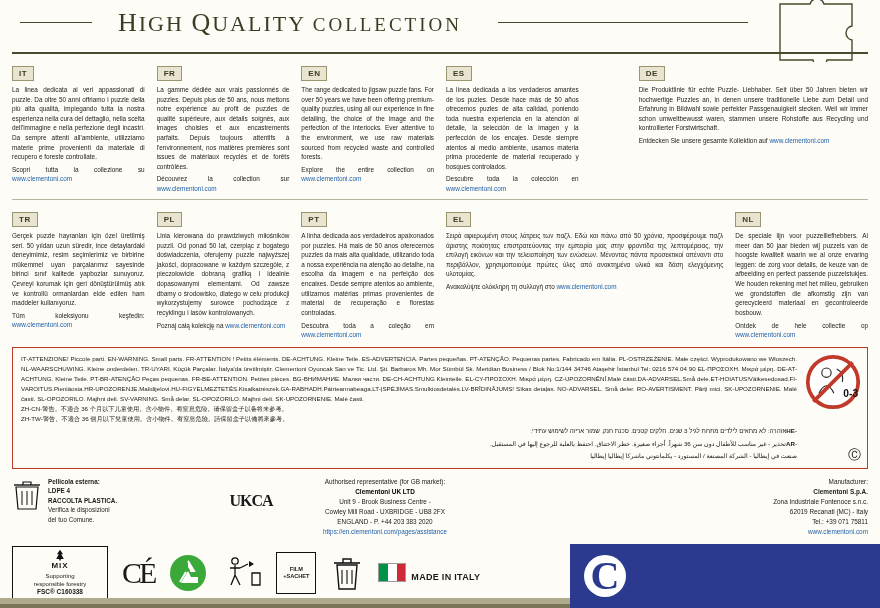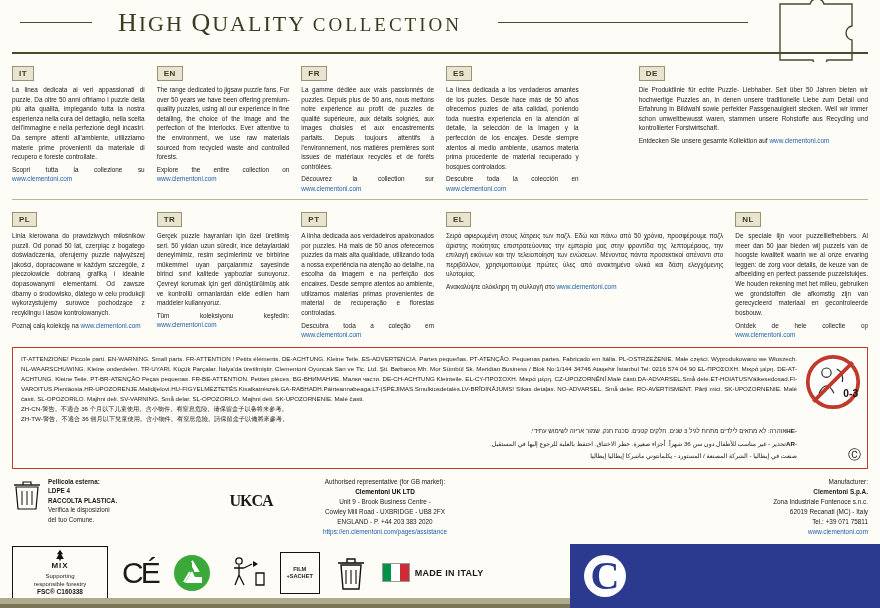--- a/index.html
+++ b/index.html
@@ -146,32 +146,32 @@
     width:96px;height:54px;
     font-size:6px;line-height:1.35;
     display:flex;flex-direction:column;
     align-items:center;justify-content:center;
     text-align:center;
     padding:2px;
     box-sizing:border-box;
   }
   .fsc-box .mix{font-weight:bold;font-size:8px;letter-spacing:1px;}
   .fsc-box .code{font-weight:bold;font-size:6.5px;}
-  .ce-mark{font-family:Liberation Sans, sans-serif;font-size:30px;letter-spacing:-3px;}
+  .ce-mark{font-family:Liberation Serif, serif;font-size:30px;letter-spacing:-3px;}
   .mobius{width:40px;height:40px;}
   .pic-ic{width:40px;height:40px;}
   .film-box{
     border:1px solid #111;width:38px;height:40px;
     font-size:5.6px;font-weight:bold;
     display:flex;flex-direction:column;align-items:center;justify-content:center;
     text-align:center;line-height:1.2;
   }
   .bin-ic{width:34px;height:40px;}
   .made-italy{
-    display:flex;align-items:center;gap:5px;
+    display:flex;align-items:flex-end;gap:5px;
     font-size:9px;font-weight:bold;letter-spacing:.3px;
   }
   .flag{width:26px;height:17px;display:flex;border:1px solid #999;}
   .flag i{flex:1;}
   .flag .g{background:#009246;}
   .flag .w{background:#fff;}
   .flag .r{background:#ce2b37;}
 
   .fsc-foot{
     margin:2px 12px 0 12px;
@@ -228,53 +228,53 @@
     </svg>
   </div>
 
   <div class="lang-grid">
     <div class="lang-cell">
       <span class="lang-badge">IT</span>
       <div class="lang-body">La linea dedicata ai veri appassionati di puzzle. Da oltre 50 anni offriamo i puzzle della più alta qualità, impiegando tutta la nostra esperienza nella cura del dettaglio, nella scelta dell'immagine e nella perfezione degli incastri. Da sempre attenti all'ambiente, utilizziamo materie prime provenienti da materiale di recupero e foreste controllate.</div>
       <div class="lang-link"><span>Scopri tutta la collezione su</span> <a href="#">www.clementoni.com</a></div>
     </div>
     <div class="lang-cell">
+      <span class="lang-badge">FR</span>
+      <div class="lang-body">La gamme dédiée aux vrais passionnés de puzzles. Depuis plus de 50 ans, nous mettons notre expérience au profit de puzzles de qualité supérieure, aux détails soignés, aux images choisies et aux encastrements parfaits. Depuis toujours attentifs à l'environnement, nos matières premières sont issues de matériaux recyclés et de forêts contrôlées.</div>
+      <div class="lang-link"><span>Découvrez la collection sur</span> <a href="#">www.clementoni.com</a></div>
+    </div>
+    <div class="lang-cell">
       <span class="lang-badge">EN</span>
       <div class="lang-body">The range dedicated to jigsaw puzzle fans. For over 50 years we have been offering premium-quality puzzles, using all our experience in fine detailing, the choice of the image and the perfection of the interlocks. Ever attentive to the environment, we use raw materials sourced from recycled waste and controlled forests.</div>
       <div class="lang-link"><span>Explore the entire collection on</span> <a href="#">www.clementoni.com</a></div>
-    </div>
-    <div class="lang-cell">
-      <span class="lang-badge">FR</span>
-      <div class="lang-body">La gamme dédiée aux vrais passionnés de puzzles. Depuis plus de 50 ans, nous mettons notre expérience au profit de puzzles de qualité supérieure, aux détails soignés, aux images choisies et aux encastrements parfaits. Depuis toujours attentifs à l'environnement, nos matières premières sont issues de matériaux recyclés et de forêts contrôlées.</div>
-      <div class="lang-link"><span>Découvrez la collection sur</span> <a href="#">www.clementoni.com</a></div>
     </div>
     <div class="lang-cell">
       <span class="lang-badge">ES</span>
       <div class="lang-body">La línea dedicada a los verdaderos amantes de los puzles. Desde hace más de 50 años ofrecemos puzles de alta calidad, poniendo toda nuestra experiencia en la atención al detalle, la selección de la imagen y la perfección de los encajes. Desde siempre atentos al medio ambiente, usamos materia prima procedente de material recuperado y bosques controlados.</div>
       <div class="lang-link"><span>Descubre toda la colección en</span> <a href="#">www.clementoni.com</a></div>
     </div>
     <div class="lang-cell" style="grid-column:span 2;margin-left:48px;">
       <span class="lang-badge">DE</span>
       <div class="lang-body">Die Produktlinie für echte Puzzle- Liebhaber. Seit über 50 Jahren bieten wir hochwertige Puzzles an, in denen unsere traditionelle Liebe zum Detail und Erfahrung in Bildwahl sowie perfekter Passgenauigkeit stecken. Weil wir immer schon umweltbewusst waren, stammen unsere Rohstoffe aus Recycling und kontrollierter Forstwirtschaft.</div>
       <div class="lang-link"><span>Entdecken Sie unsere gesamte Kollektion auf</span> <a href="#">www.clementoni.com</a></div>
     </div>
   </div>
 
   <div class="row-divider"></div>
 
   <div class="lang-grid">
     <div class="lang-cell">
+      <span class="lang-badge">TR</span>
+      <div class="lang-body">Gerçek puzzle hayranları için özel üretilmiş seri. 50 yıldan uzun süredir, ince detaylardaki deneyimimiz, resim seçimlerimiz ve birbirine mükemmel uyan parçalarımız sayesinde birinci sınıf kalitede yapbozlar sunuyoruz. Çevreyi korumak için geri dönüştürülmüş atık ve kontrollü ormanlardan elde edilen ham maddeler kullanıyoruz.</div>
+      <div class="lang-link"><span>Tüm koleksiyonu keşfedin:</span> <a href="#">www.clementoni.com</a></div>
+    </div>
+    <div class="lang-cell">
       <span class="lang-badge">PL</span>
       <div class="lang-body">Linia kierowana do prawdziwych miłośników puzzli. Od ponad 50 lat, czerpiąc z bogatego doświadczenia, oferujemy puzzle najwyższej jakości, dopracowane w każdym szczególe, z pieczołowicie dobraną grafiką i idealnie dopasowanymi elementami. Od zawsze dbamy o środowisko, dlatego w celu produkcji wykorzystujemy surowce pochodzące z recyklingu i lasów kontrolowanych.</div>
       <div class="lang-link"><span>Poznaj całą kolekcję na</span> <a href="#">www.clementoni.com</a></div>
-    </div>
-    <div class="lang-cell">
-      <span class="lang-badge">TR</span>
-      <div class="lang-body">Gerçek puzzle hayranları için özel üretilmiş seri. 50 yıldan uzun süredir, ince detaylardaki deneyimimiz, resim seçimlerimiz ve birbirine mükemmel uyan parçalarımız sayesinde birinci sınıf kalitede yapbozlar sunuyoruz. Çevreyi korumak için geri dönüştürülmüş atık ve kontrollü ormanlardan elde edilen ham maddeler kullanıyoruz.</div>
-      <div class="lang-link"><span>Tüm koleksiyonu keşfedin:</span> <a href="#">www.clementoni.com</a></div>
     </div>
     <div class="lang-cell">
       <span class="lang-badge">PT</span>
       <div class="lang-body">A linha dedicada aos verdadeiros apaixonados por puzzles. Há mais de 50 anos oferecemos puzzles da mais alta qualidade, utilizando toda a nossa experiência na atenção ao detalhe, na escolha da imagem e na perfeição dos encaixes. Desde sempre atentos ao ambiente, utilizamos matérias primas provenientes de material de recuperação e florestas controladas.</div>
       <div class="lang-link"><span>Descubra toda a coleção em</span> <a href="#">www.clementoni.com</a></div>
     </div>
     <div class="lang-cell" style="grid-column:span 2;">
       <span class="lang-badge">EL</span>
       <div class="lang-body">Σειρά αφιερωμένη στους λάτρεις των παζλ. Εδώ και πάνω από 50 χρόνια, προσφέρουμε παζλ άριστης ποιότητας επιστρατεύοντας την εμπειρία μας στην φροντίδα της λεπτομέρειας, την επιλογή εικόνων και την τελειοποίηση των ενώσεων. Μένοντας πάντα προσεκτικοί απέναντι στο περιβάλλον, χρησιμοποιούμε πρώτες ύλες από ανακτημένα υλικά και δάση ελεγχόμενης υλοτομίας.</div>
       <div class="lang-link"><span>Ανακαλύψτε ολόκληρη τη συλλογή στο</span> <a href="#">www.clementoni.com</a></div>

